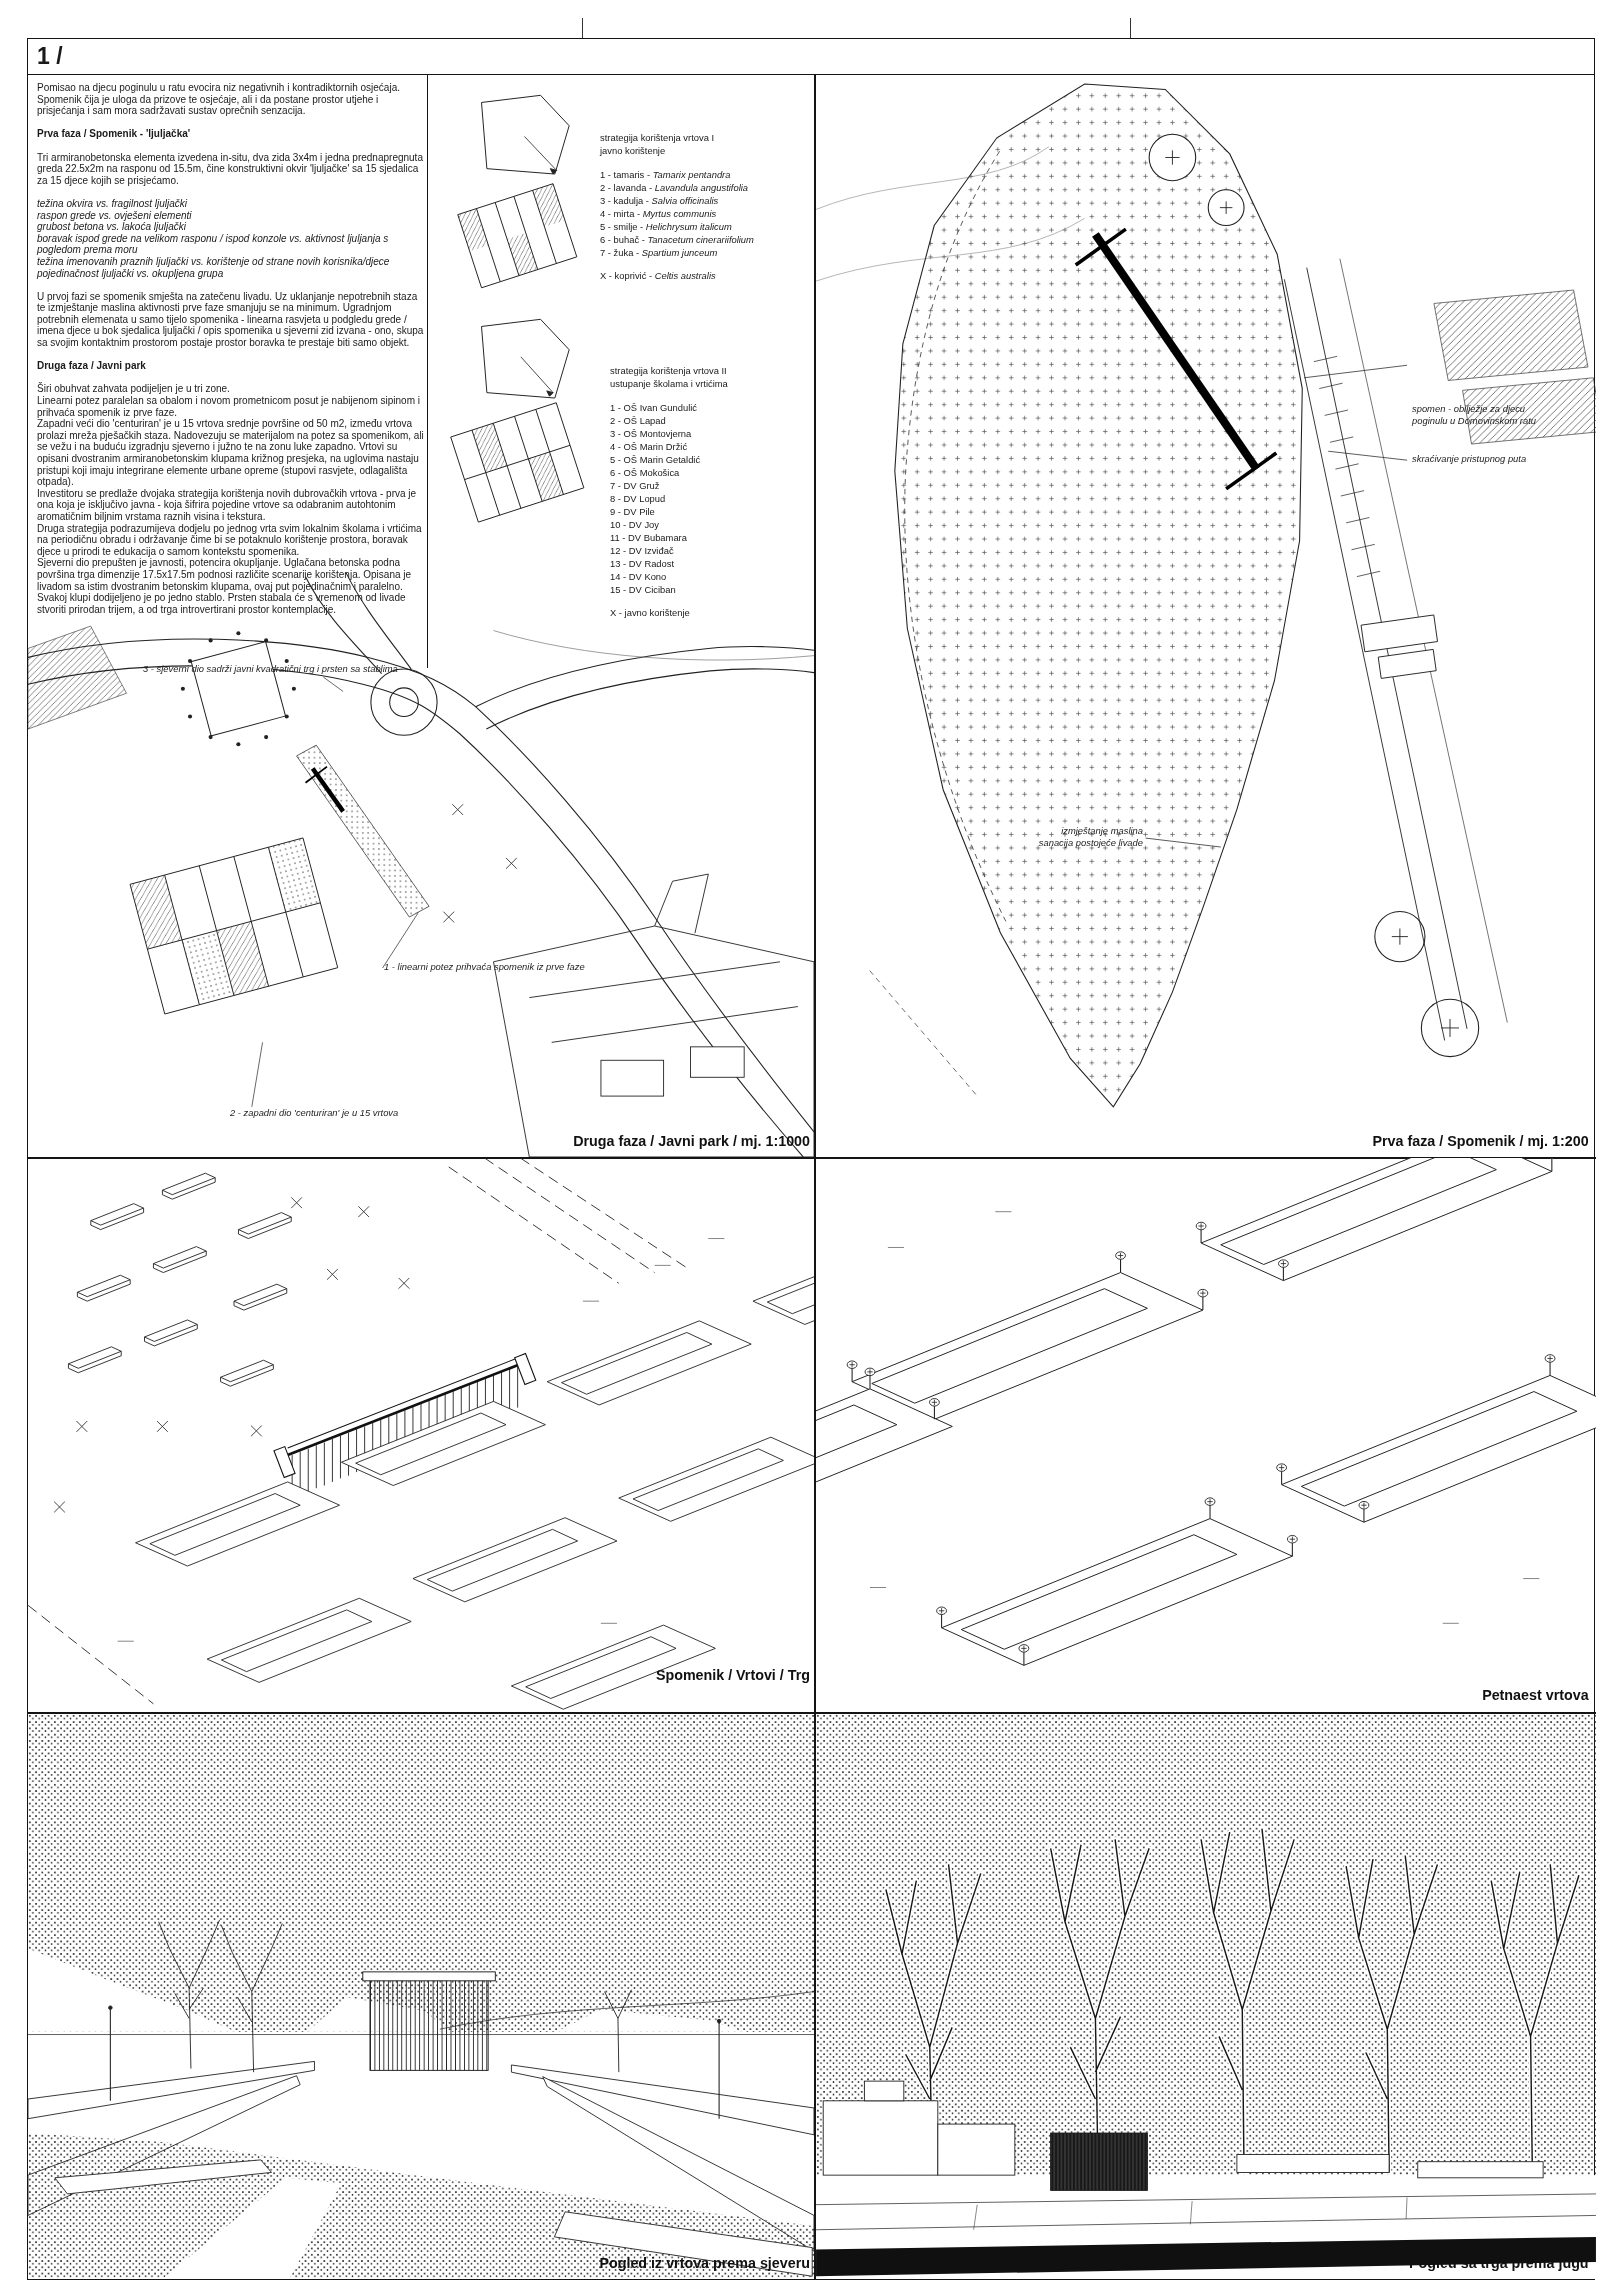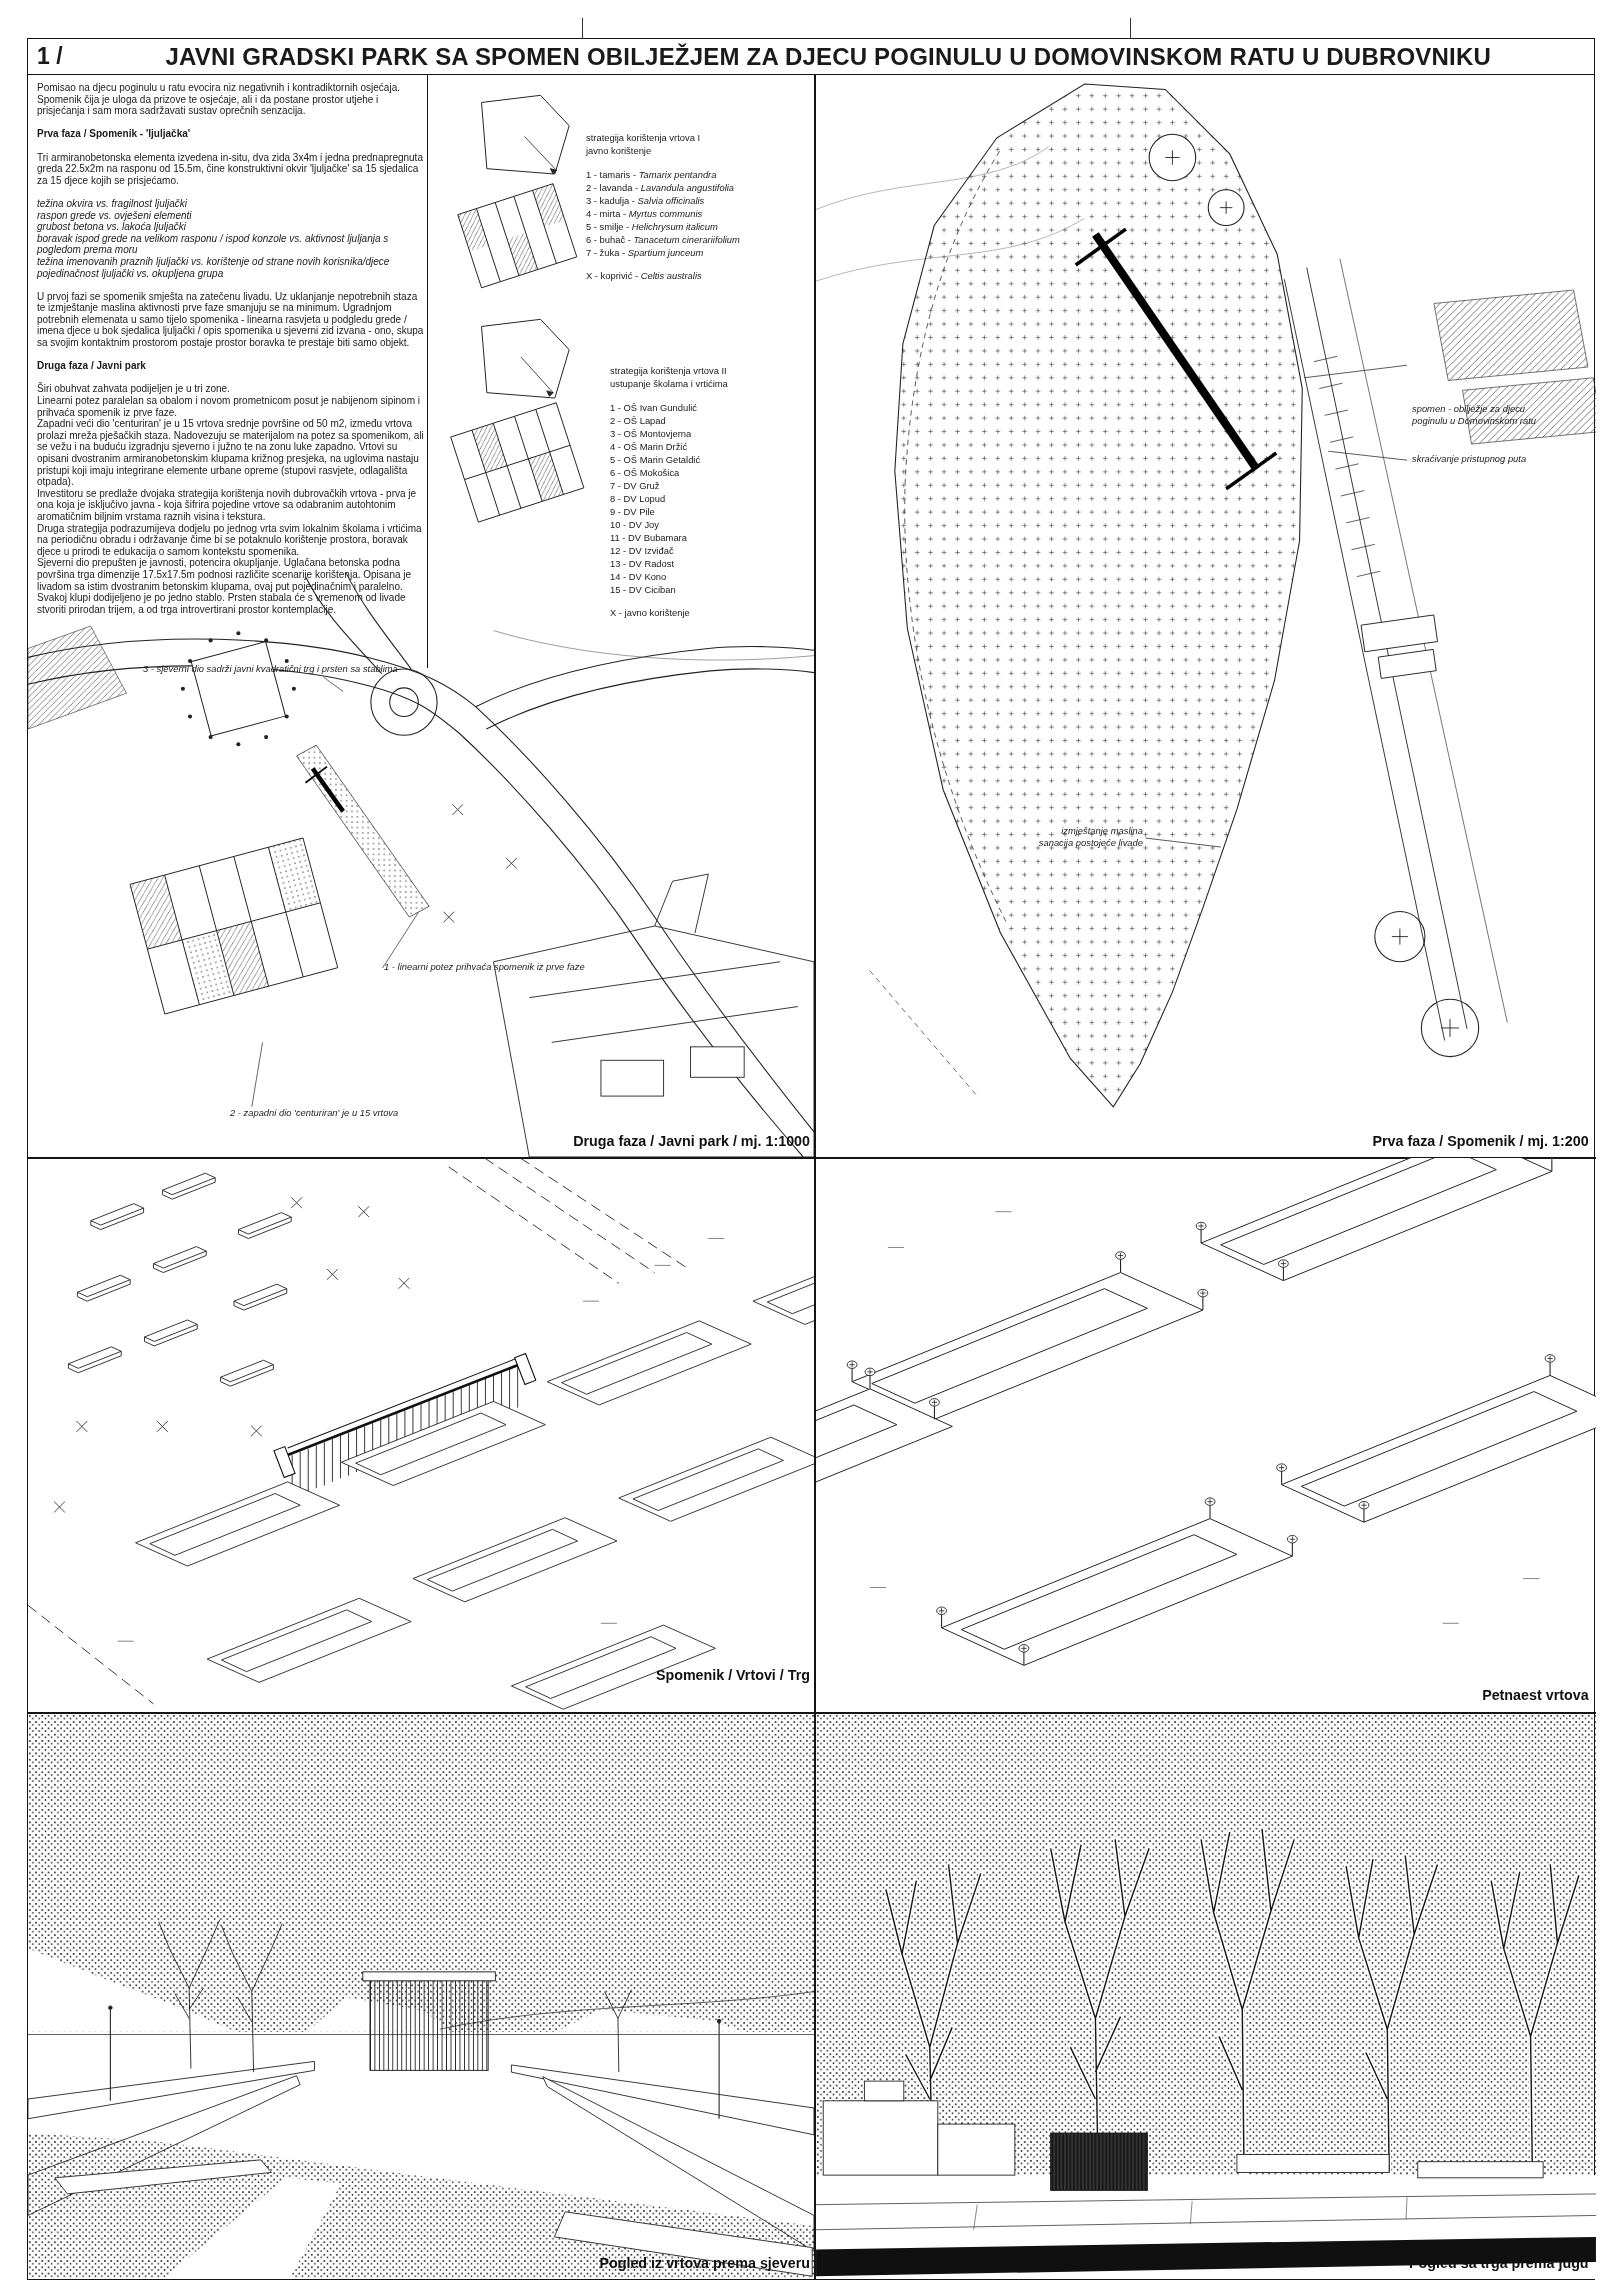--- a/index.html
+++ b/index.html
@@ -30,21 +30,20 @@
 </head>
 <body>
 
 <div class="fold-mark" style="left:582px;top:18px;height:56px;"></div>
 <div class="fold-mark" style="left:1130px;top:18px;height:56px;"></div>
 
 <div class="board">
 
   <div class="titlebar">
     <span class="title-index">1 /</span>
-    <span class="title-main">JAVNI GRADSKI PARK SA SPOMEN OBILJEŽJEM ZA DJECU POGINULU U DOMOVINSKOM RATU U DUBROVNIKU</span>
   </div>
 
   <div class="vdiv" style="left:399px;top:36px;width:1.3px;height:593px;"></div>
   <div class="vdiv" style="left:786px;top:36px;width:1.8px;height:2204px;"></div>
   <div class="hdiv" style="left:0;top:1118px;width:1568px;height:1.8px;"></div>
   <div class="hdiv" style="left:0;top:1673px;width:1568px;height:1.8px;"></div>
 
   <div class="textcol">
     <p class="para">Pomisao na djecu poginulu u ratu evocira niz negativnih i kontradiktornih osjećaja. Spomenik čija je uloga da prizove te osjećaje, ali i da postane prostor utjehe i prisjećanja i sam mora sadržavati sustav oprečnih senzacija.</p>
     <p class="hding">Prva faza / Spomenik - 'ljuljačka'</p>
@@ -98,21 +97,21 @@
       <rect x="55" y="118" width="25" height="50" fill="url(#s2h)" stroke="none"></rect>
       <rect x="105" y="168" width="25" height="50" fill="url(#s2h)" stroke="none"></rect>
     </g>
     <defs>
       <pattern id="s2h" width="6" height="6" patternUnits="userSpaceOnUse">
         <path d="M0,6 L6,0" stroke="#444" stroke-width="0.7"></path>
       </pattern>
     </defs>
   </svg>
 
-  <div class="strategy" style="left:558px;top:93px;">
+  <div class="strategy" style="left:572px;top:93px;">
     <div class="st-title">strategija korištenja vrtova I
 javno korištenje</div>
     <div>
         <div class="list-row"><span>1 - tamaris - </span><i>Tamarix pentandra</i></div>
         <div class="list-row"><span>2 - lavanda - </span><i>Lavandula angustifolia</i></div>
         <div class="list-row"><span>3 - kadulja - </span><i>Salvia officinalis</i></div>
         <div class="list-row"><span>4 - mirta - </span><i>Myrtus communis</i></div>
         <div class="list-row"><span>5 - smilje - </span><i>Helichrysum italicum</i></div>
         <div class="list-row"><span>6 - buhač - </span><i>Tanacetum cinerariifolium</i></div>
         <div class="list-row"><span>7 - žuka - </span><i>Spartium junceum</i></div>

